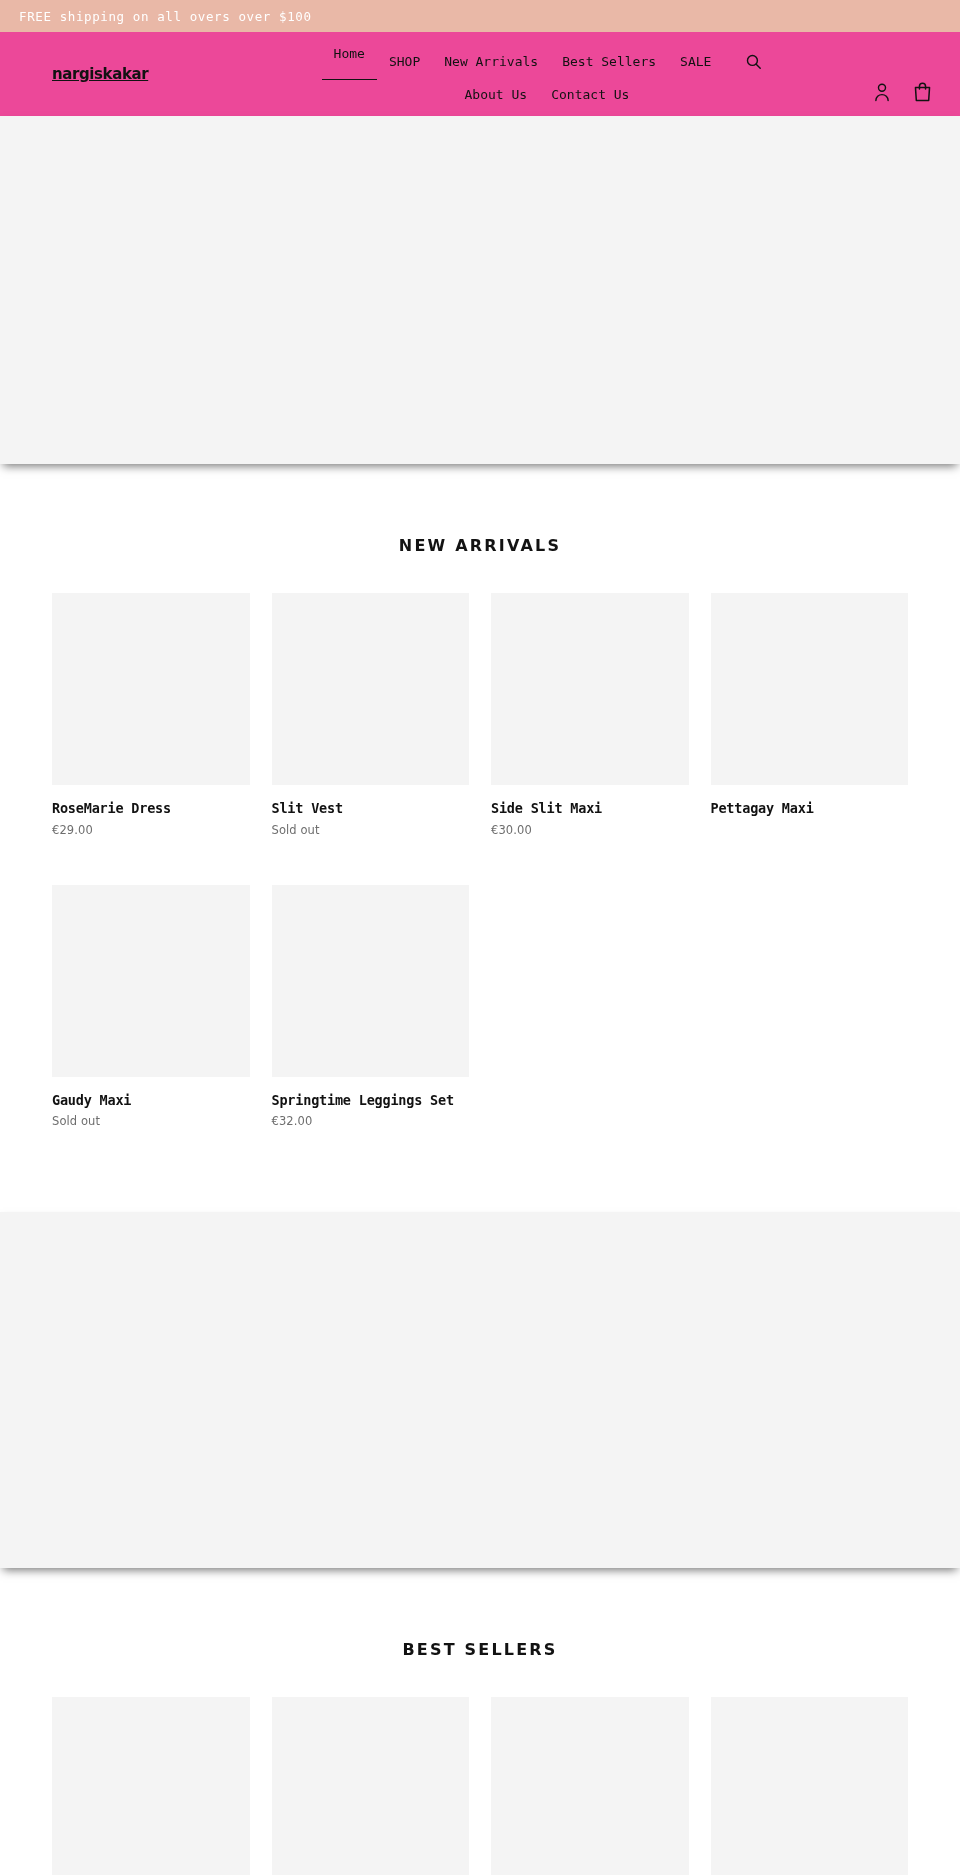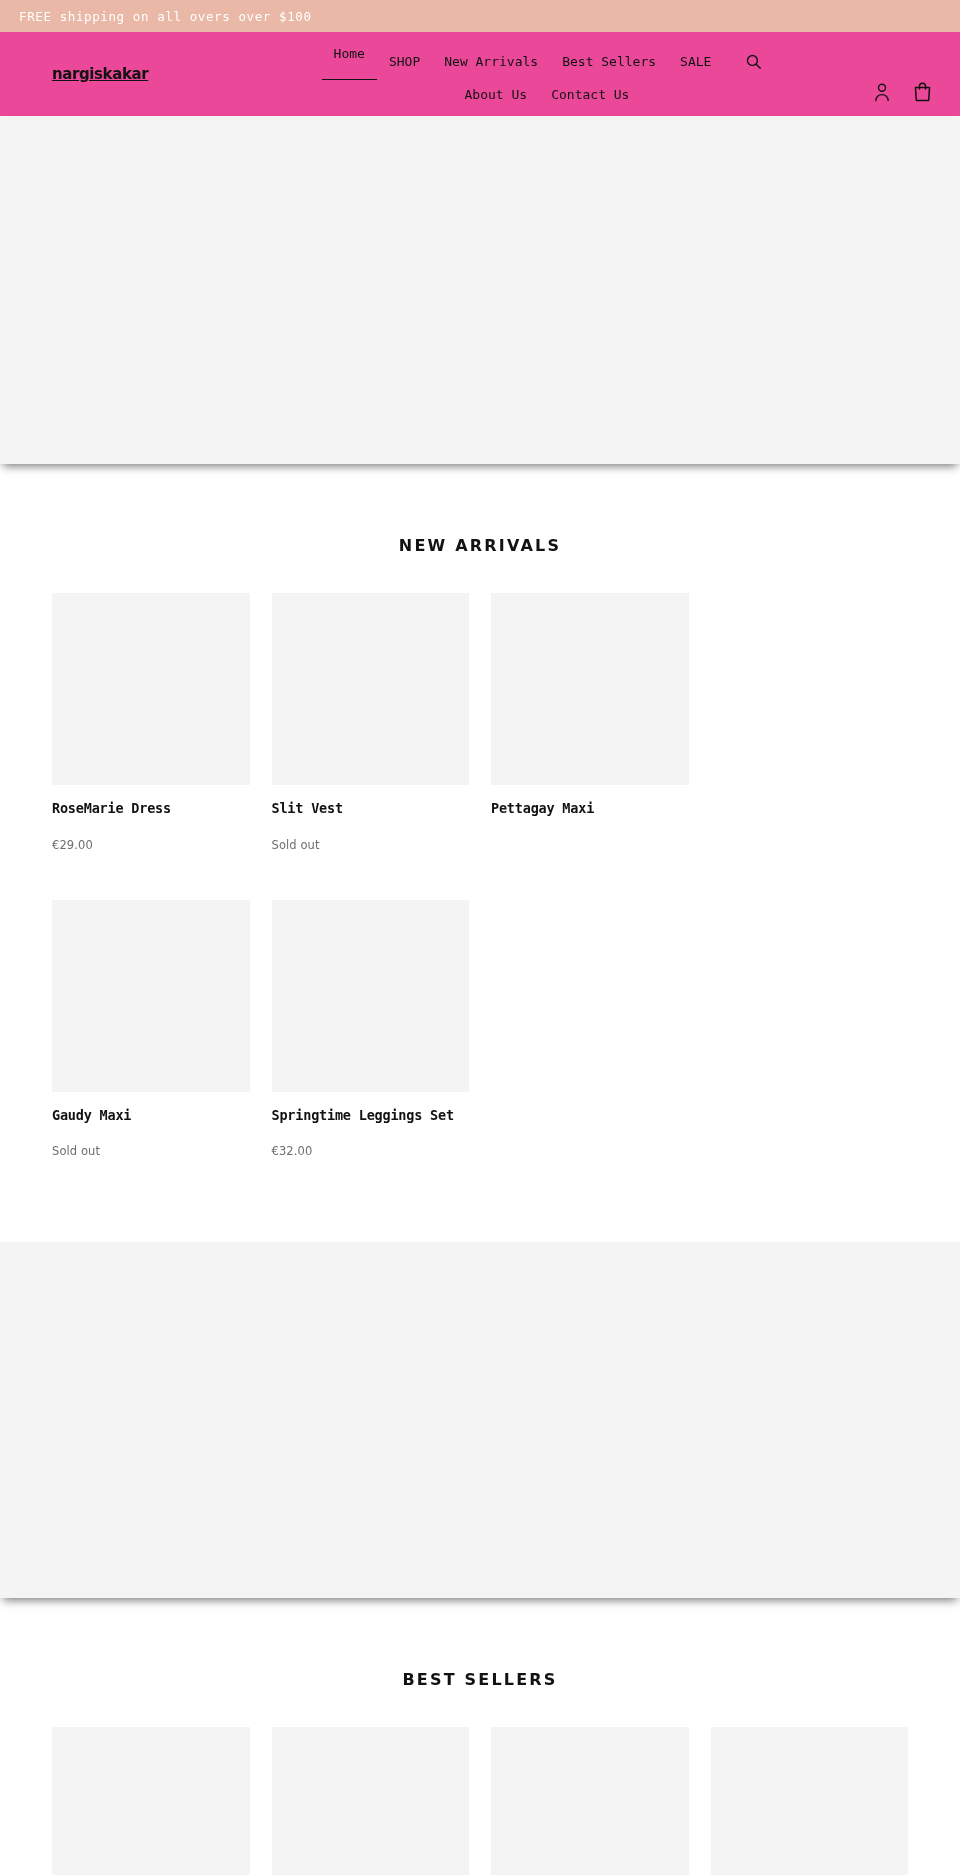--- a/index.html
+++ b/index.html
@@ -144,21 +144,21 @@
     font-size:13.5px;
     color:#121212;
     margin-top:14px;
     line-height:1.38;
     letter-spacing:-0.2px;
   }
   .product-price {
     font-family:"DejaVu Sans", sans-serif;
     font-size:11.5px;
     color:#6e6e6e;
-    margin-top:20px;
+    margin-top:5px;
     letter-spacing:0.1px;
   }
   .product-price.empty { visibility:hidden; }
   .grid-row-spacer { height:48px; }
   .section-bottom-pad { height:84px; }
 
   
   .product-image-tall { height:240px; }
 </style>
 </head>
@@ -222,20 +222,25 @@
       <div class="product-title">RoseMarie Dress</div>
       <div class="product-price">€29.00</div>
     </a>
 
     <a class="product-card" href="#">
       <span class="product-image"></span>
       <div class="product-title">Slit Vest</div>
       <div class="product-price">Sold out</div>
     </a>
 
+    <a class="product-card" href="#">
+      <span class="product-image"></span>
+      <div class="product-title">Side Slit Maxi</div>
+      <div class="product-price">€30.00</div>
+    </a>
 
     <a class="product-card" href="#">
       <span class="product-image"></span>
       <div class="product-title">Pettagay Maxi</div>
       <div class="product-price empty"></div>
     </a>
   </div>
 
   <div class="grid-row-spacer"></div>
 

